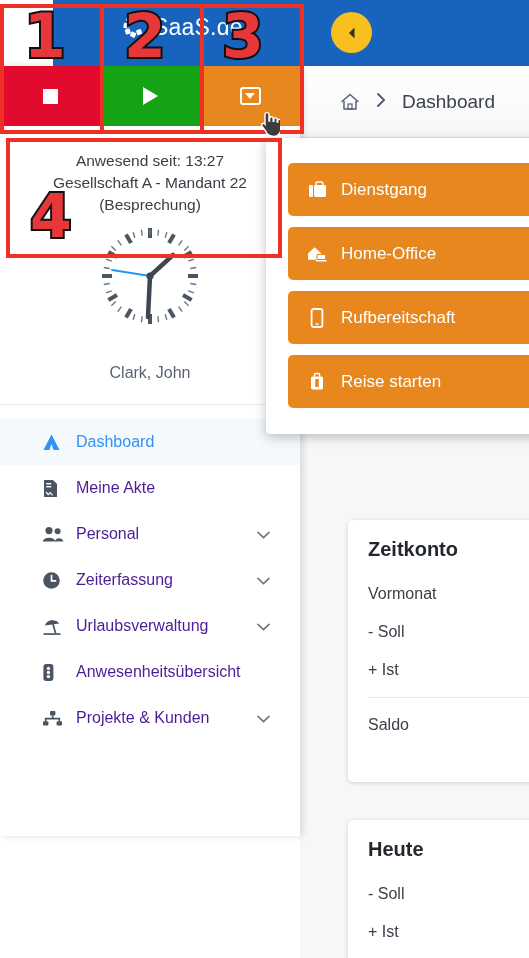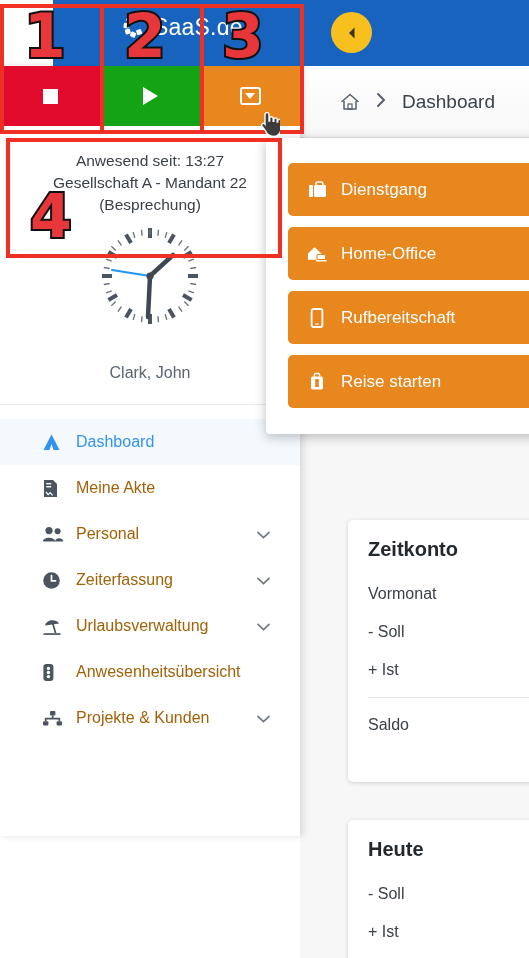--- a/index.html
+++ b/index.html
@@ -89,21 +89,21 @@
 
   .clock-wrap { display:flex; justify-content:center; margin-top:6px; }
   .user-name { text-align:center; color:#5a6472; font-size:16px; margin-top:30px; }
   .divider { height:1px; background:#e9e9e9; margin:22px 0 0 0; }
 
   
   .nav { padding-top:14px; }
   .nav-item {
     display:flex; align-items:center; height:46px;
     padding-left:42px; padding-right:24px;
-    color:#a16207; font-size:16px; cursor:pointer; position:relative;
+    color:#4c1d95; font-size:16px; cursor:pointer; position:relative;
   }
   .nav-item .ni-icon { width:26px; display:flex; align-items:center; justify-content:flex-start; flex:0 0 26px; }
   .nav-item .ni-label { margin-left:8px; white-space:nowrap; }
   .nav-item .ni-chev { position:absolute; right:30px; top:50%; transform:translateY(-50%); }
   .nav-item.active { background:#f4f9fe; color:#3193f0; }
   .nav-item.active .ni-label { color:#3193f0; }
 
   
   .main {
     position:absolute; left:300px; top:138px; width:229px; height:918px;

